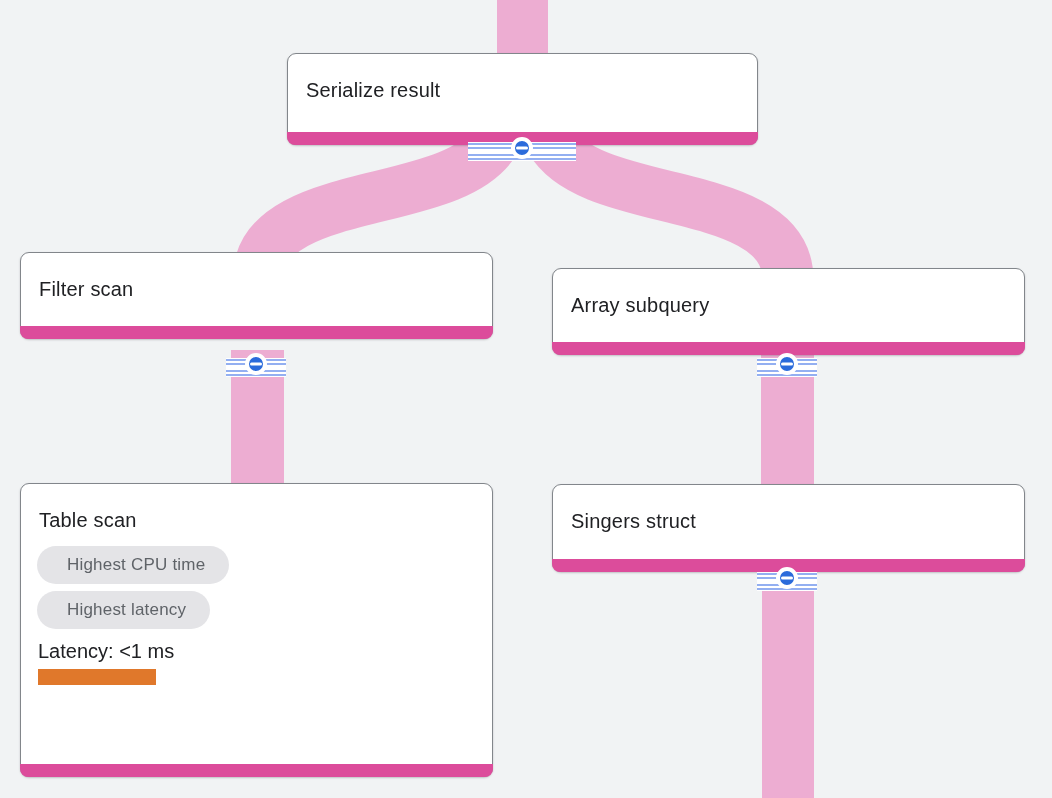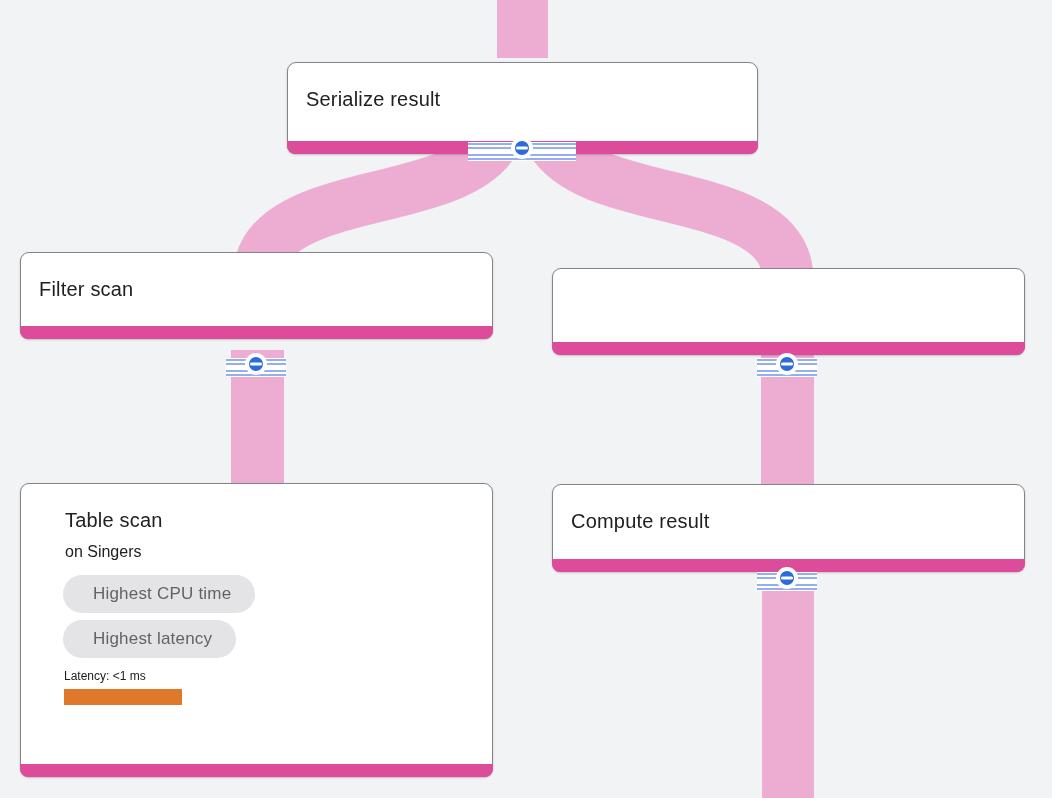--- a/index.html
+++ b/index.html
@@ -62,21 +62,21 @@
     letter-spacing:.2px;
   }
   .chip-row{margin-top:14px;}
   .chip-row + .chip-row{margin-top:7px;}
   .stats-row{
     display:flex;
     margin:11px 0 0 17px;
   }
   .stat{width:211px;}
   .stat-label{
-    font-size:12px;
+    font-size:20px;
     color:#202124;
     white-space:nowrap;
   }
   .stat-bar{
     width:118px;
     height:16px;
     background:#e0782b;
     margin-top:6px;
   }
   .stat-bar.offset{margin-top:13px;}
@@ -134,54 +134,54 @@
 
     <path d="M 551 141 C 593 212, 788 183, 788 280" fill="none" stroke="#edadd2" stroke-width="51"></path>
 
     <rect x="231" y="350" width="53" height="140" fill="#edadd2"></rect>
 
     <rect x="761" y="350" width="53" height="140" fill="#edadd2"></rect>
 
     <rect x="762" y="566" width="52" height="232" fill="#edadd2"></rect>
   </svg>
 
-  <div class="node" style="left:287px;top:62px;width:471px;height:92px;">
+  <div class="node" style="left:287px;top:53px;width:471px;height:92px;">
     <div class="node-title">Serialize result</div>
     <div class="node-bar"></div>
   </div>
 
   <div class="node" style="left:20px;top:252px;width:473px;height:87px;">
     <div class="node-title">Filter scan</div>
     <div class="node-bar"></div>
   </div>
 
   <div class="node" style="left:552px;top:268px;width:473px;height:87px;">
-    <div class="node-bar"></div>
-  </div>
-
-  <div class="node" style="left:20px;top:483px;width:473px;height:294px;padding-left:26px;">
+    <div class="node-title">Array subquery</div>
+    <div class="node-bar"></div>
+  </div>
+
+  <div class="node" style="left:20px;top:483px;width:473px;height:294px;">
     <div class="node-title">Table scan</div>
-    <div class="node-subtitle">on Singers</div>
     <div class="chip-row">
       <span class="chip">Highest CPU time</span>
     </div>
     <div class="chip-row">
       <span class="chip">Highest latency</span>
     </div>
     <div class="stats-row">
       <div class="stat">
         <div class="stat-label">Latency: &lt;1 ms</div>
         <div class="stat-bar"></div>
       </div>
     </div>
     <div class="node-bar"></div>
   </div>
 
   <div class="node" style="left:552px;top:484px;width:473px;height:88px;">
-    <div class="node-title">Compute result</div>
+    <div class="node-title">Singers struct</div>
     <div class="node-bar"></div>
   </div>
 
   <div class="collapse" style="left:468px;top:142px;width:108px;">
     <div class="stripes"></div>
     <button class="minus-btn">
       <span class="minus-glyph"></span>
     </button>
   </div>
 

